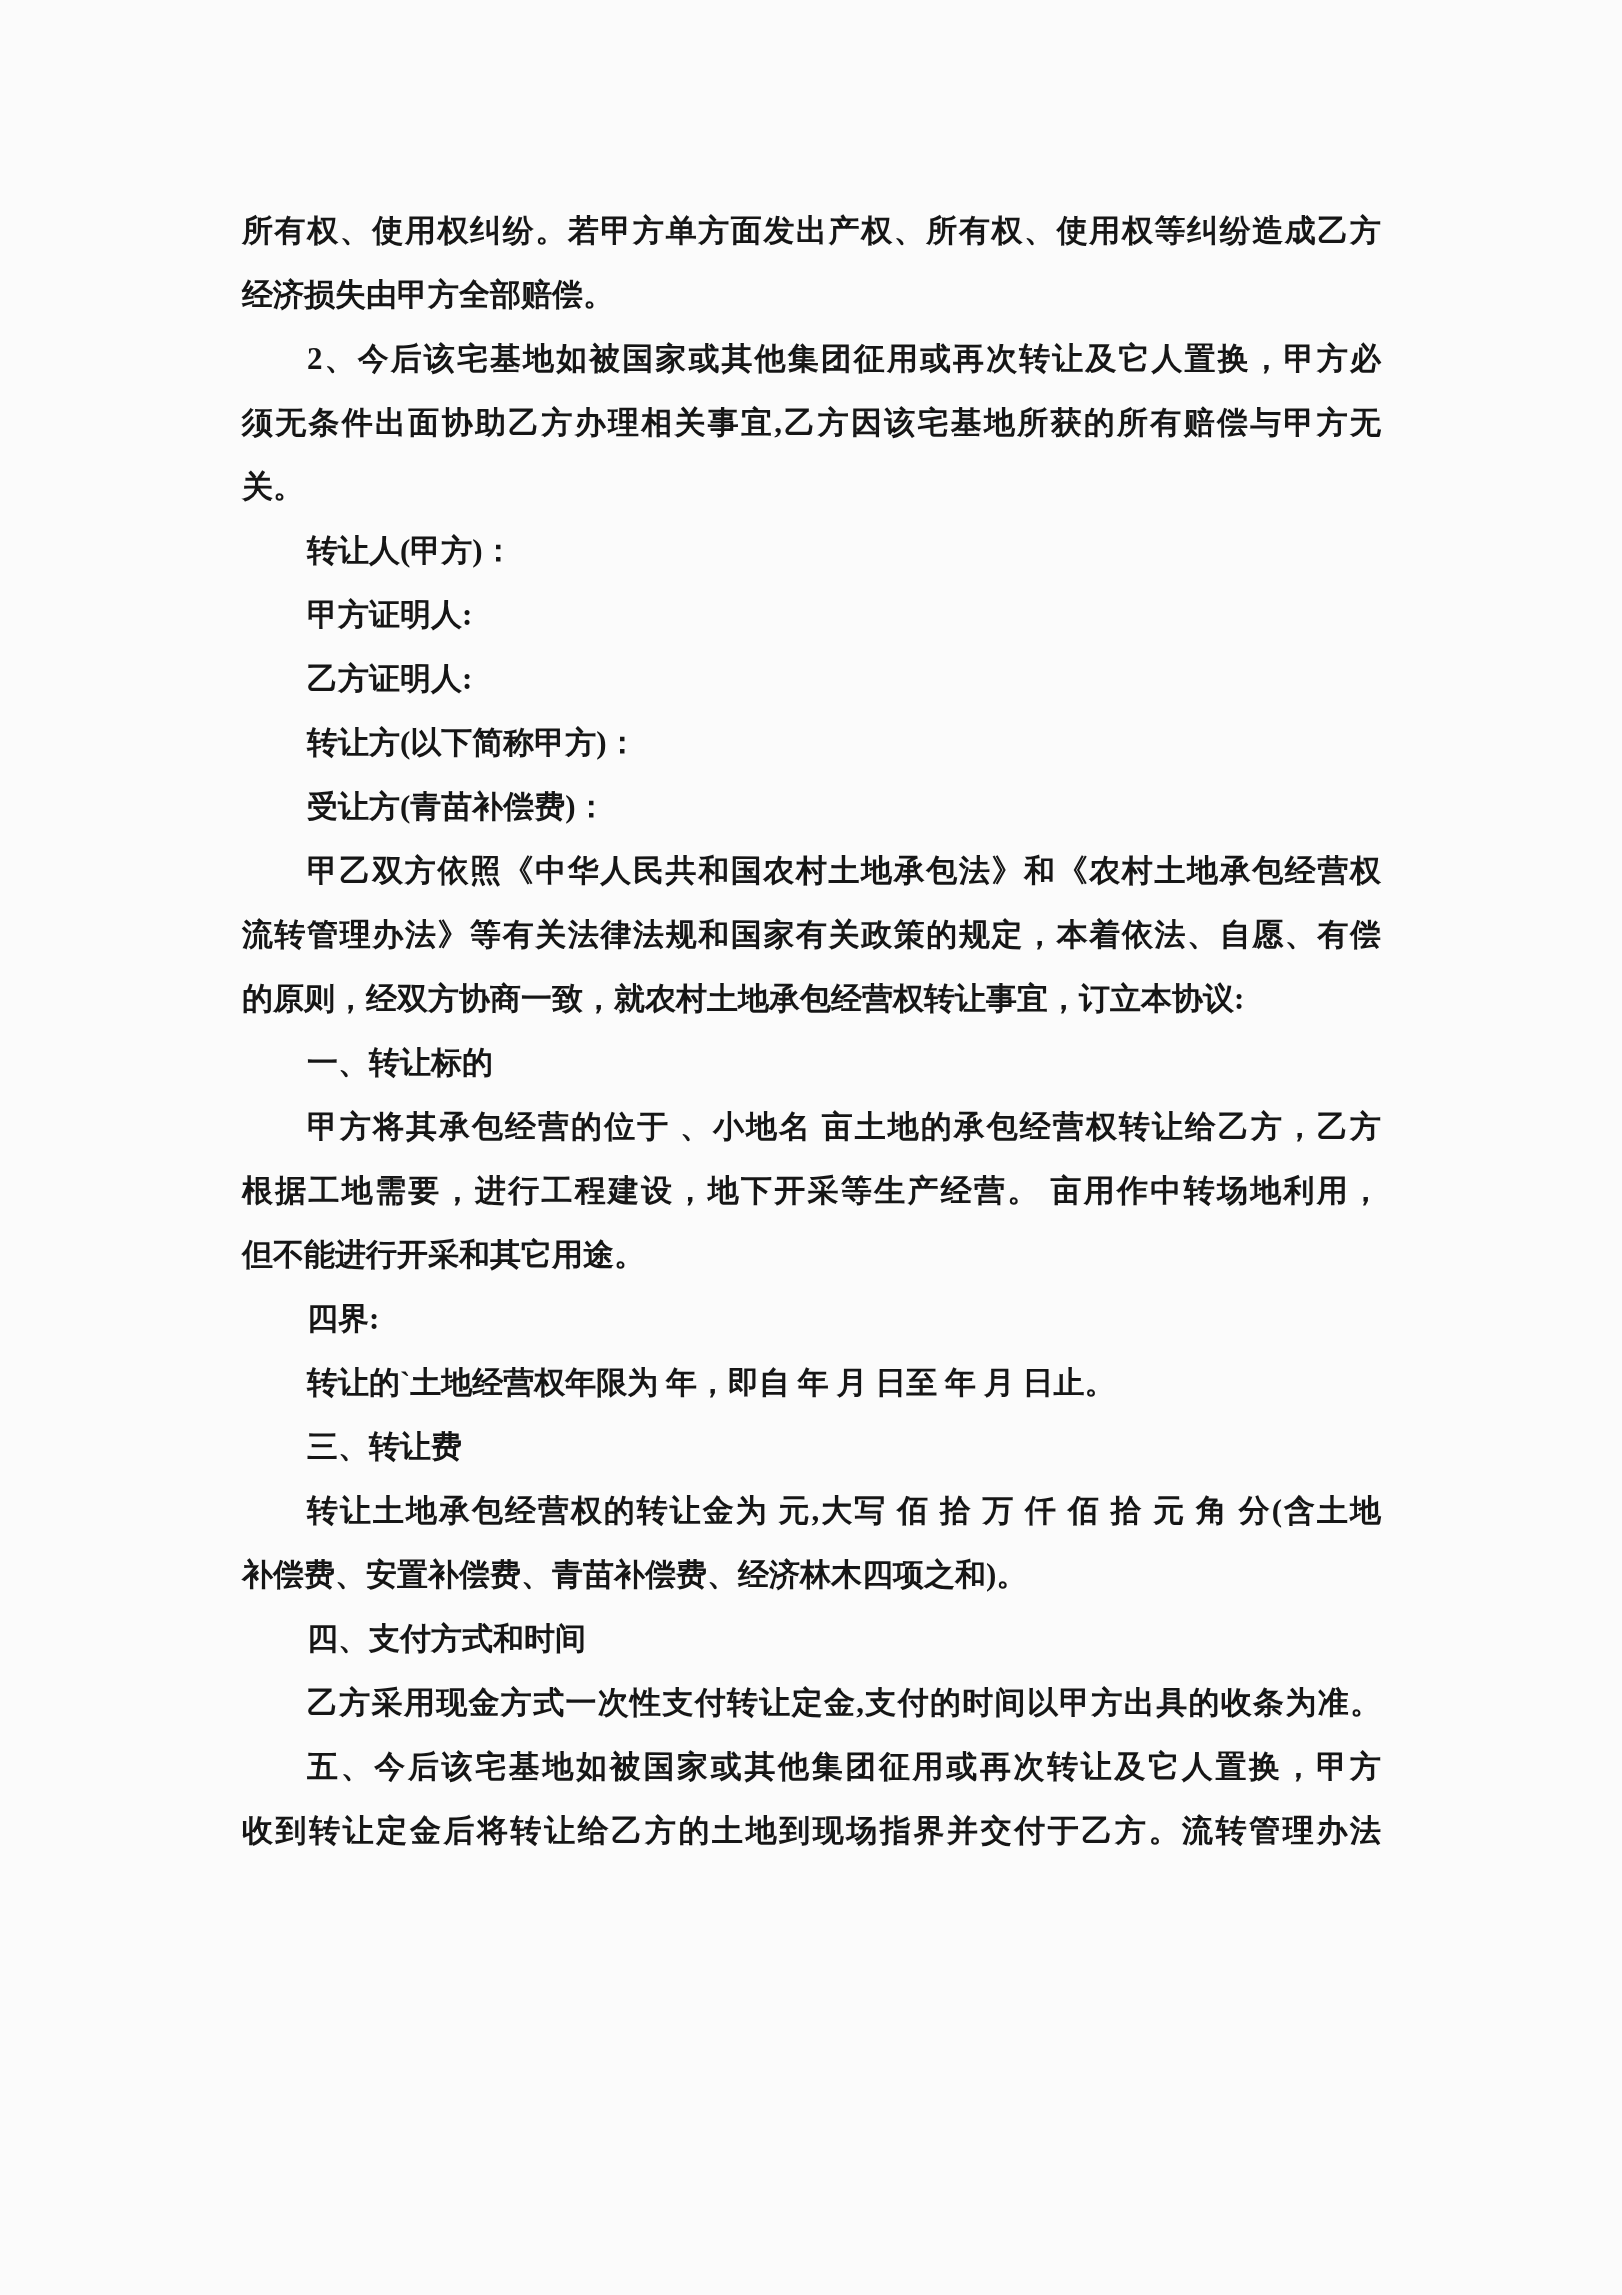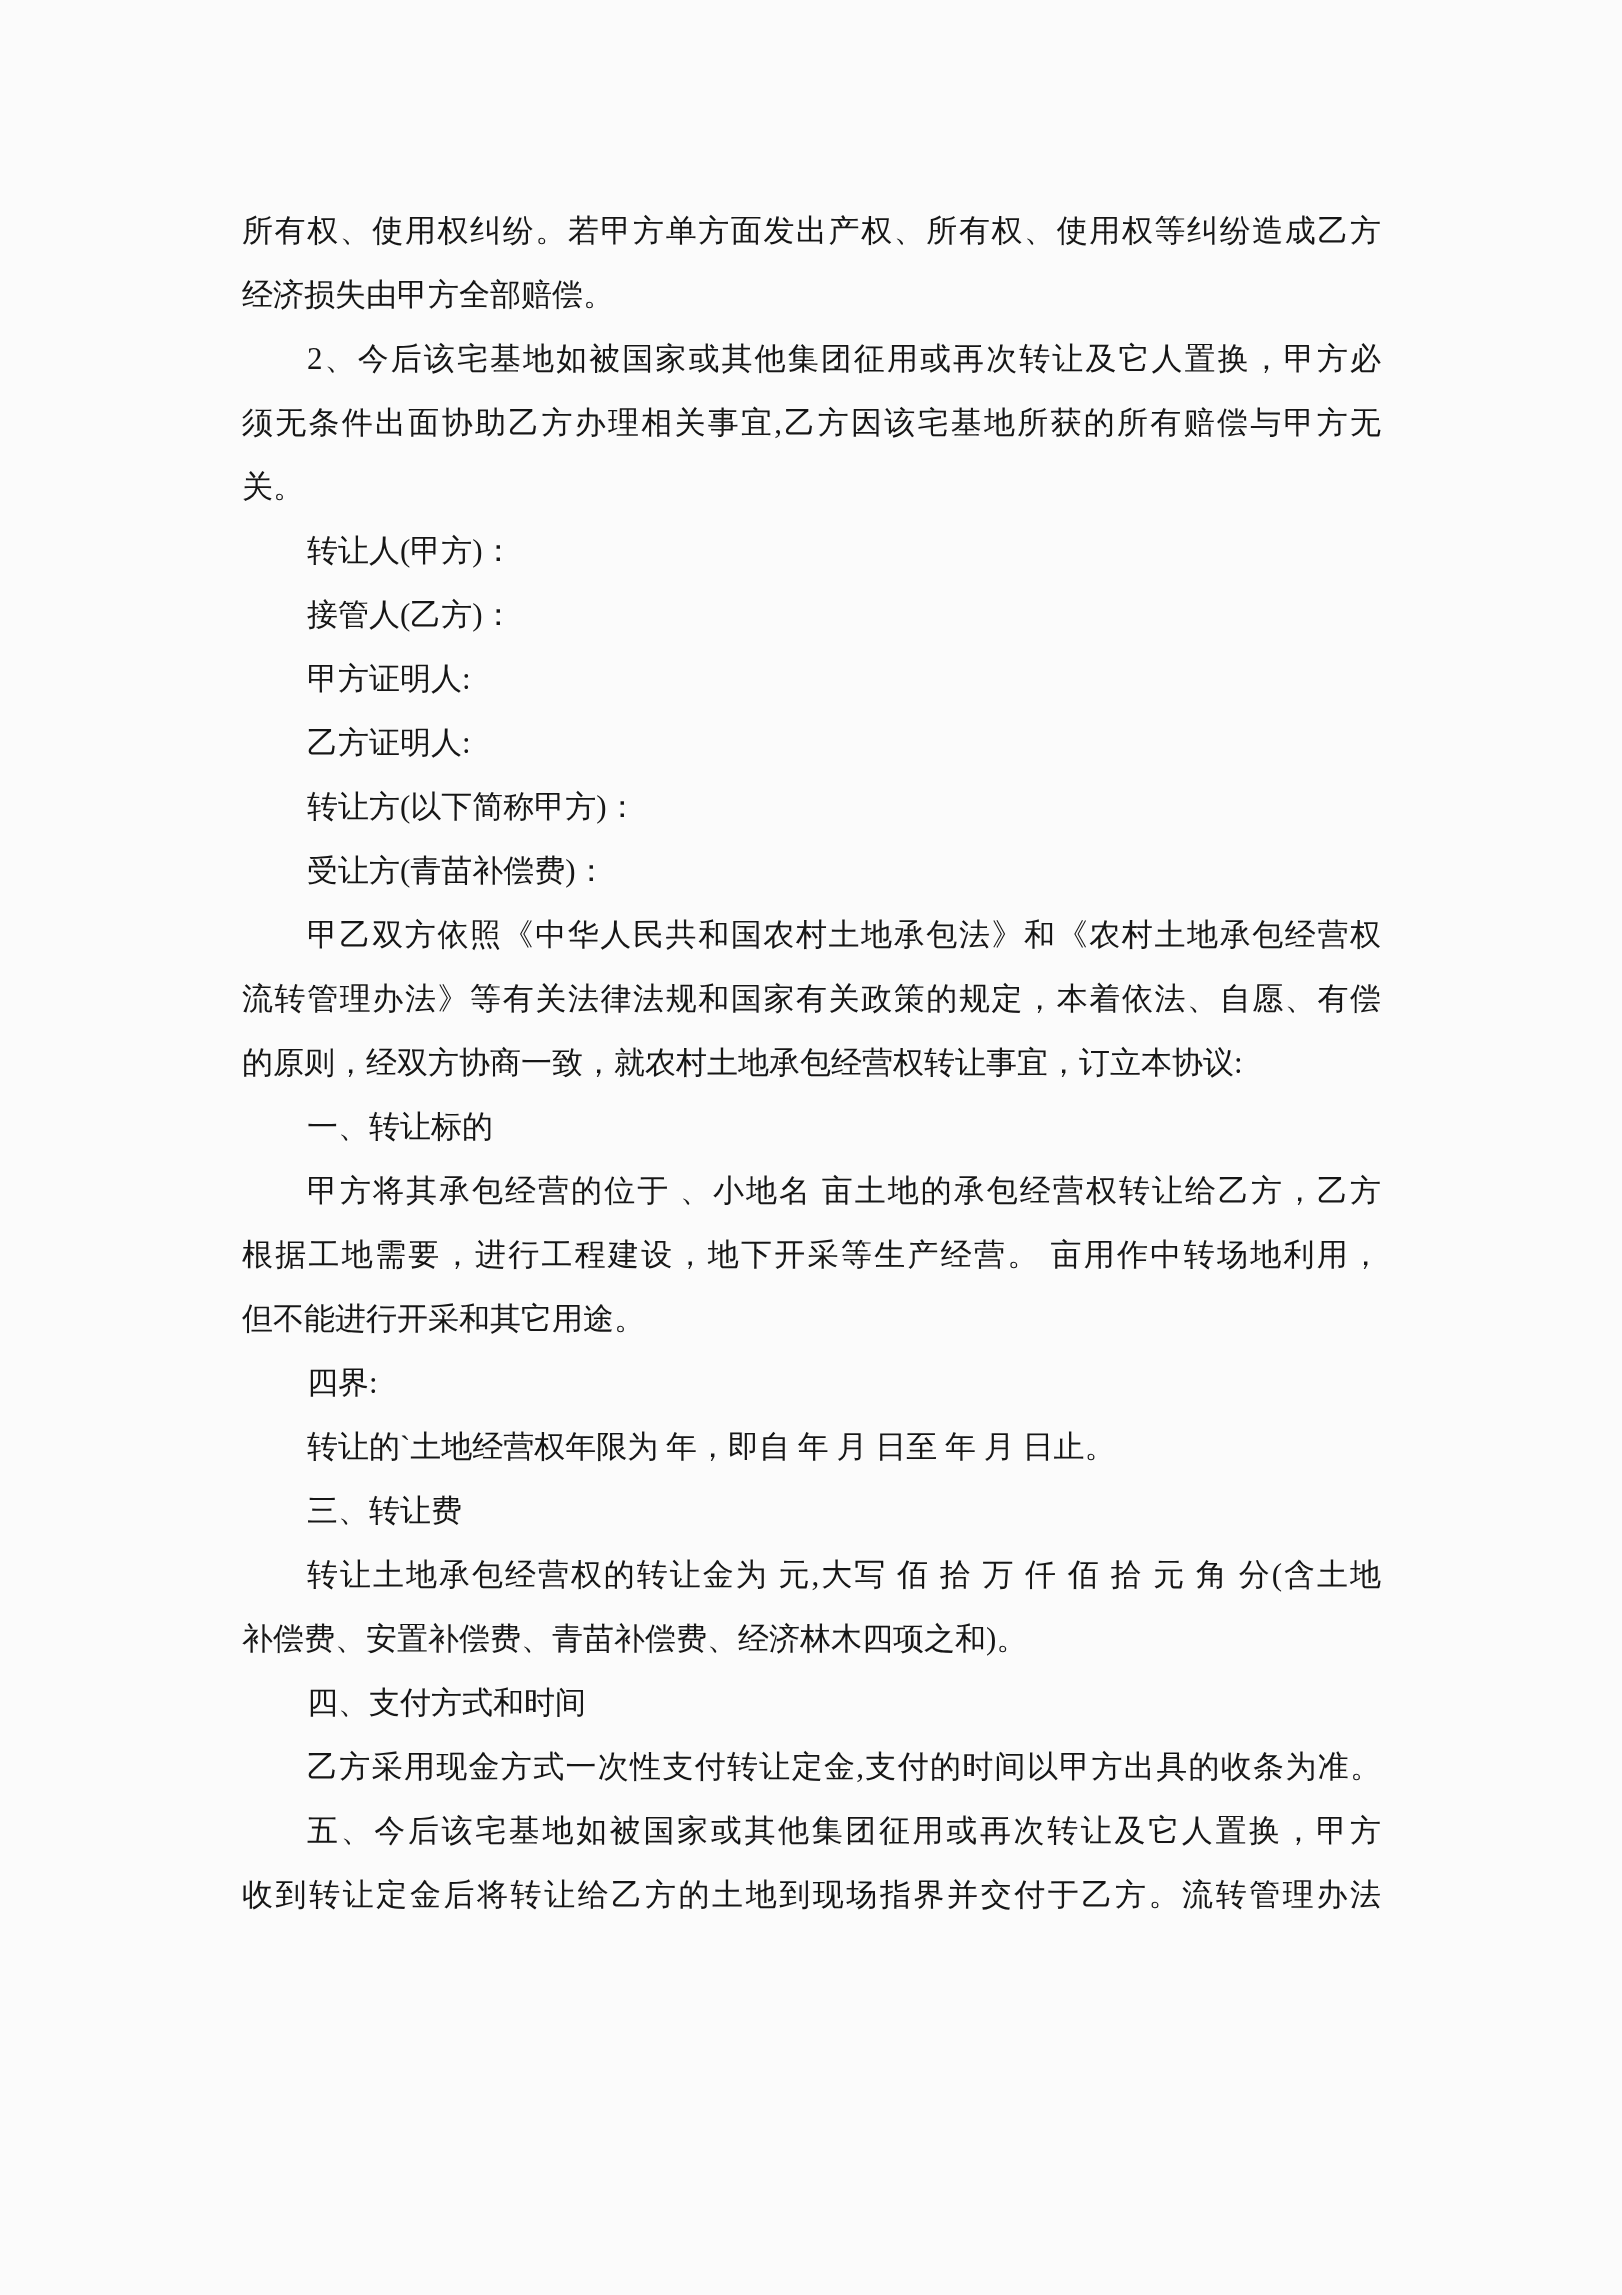--- a/index.html
+++ b/index.html
@@ -8,20 +8,21 @@
     height: 2295px;
     position: relative;
     overflow: hidden;
     background: #fbfbfb;
     font-family: "Liberation Serif", "DejaVu Serif", serif;
   }
   .page {
     position: absolute;
     inset: 0;
     background: transparent;
+    font-weight: bold;
   }
   .text-block {
     position: absolute;
     left: 242px;
     top: 199px;
     width: 1139px;
     font-size: 31px;
     line-height: 64px;
     color: #161616;
     letter-spacing: 0;
@@ -43,21 +44,20 @@
 <body style="background: rgb(251, 251, 251);">
 
 <div class="page">
   <div class="text-block" style="color: rgb(22, 22, 22);">
       <div class="line justify">所有权、使用权纠纷。若甲方单方面发出产权、所有权、使用权等纠纷造成乙方</div>
       <div class="line">经济损失由甲方全部赔偿。</div>
       <div class="line indent justify">2、今后该宅基地如被国家或其他集团征用或再次转让及它人置换，甲方必</div>
       <div class="line justify">须无条件出面协助乙方办理相关事宜,乙方因该宅基地所获的所有赔偿与甲方无</div>
       <div class="line">关。</div>
       <div class="line indent">转让人(甲方)：</div>
-      <div class="line indent">接管人(乙方)：</div>
       <div class="line indent">甲方证明人:</div>
       <div class="line indent">乙方证明人:</div>
       <div class="line indent">转让方(以下简称甲方)：</div>
       <div class="line indent">受让方(青苗补偿费)：</div>
       <div class="line indent justify">甲乙双方依照《中华人民共和国农村土地承包法》和《农村土地承包经营权</div>
       <div class="line justify">流转管理办法》等有关法律法规和国家有关政策的规定，本着依法、自愿、有偿</div>
       <div class="line">的原则，经双方协商一致，就农村土地承包经营权转让事宜，订立本协议:</div>
       <div class="line indent">一、转让标的</div>
       <div class="line indent justify">甲方将其承包经营的位于 、小地名 亩土地的承包经营权转让给乙方，乙方</div>
       <div class="line justify">根据工地需要，进行工程建设，地下开采等生产经营。 亩用作中转场地利用，</div>

